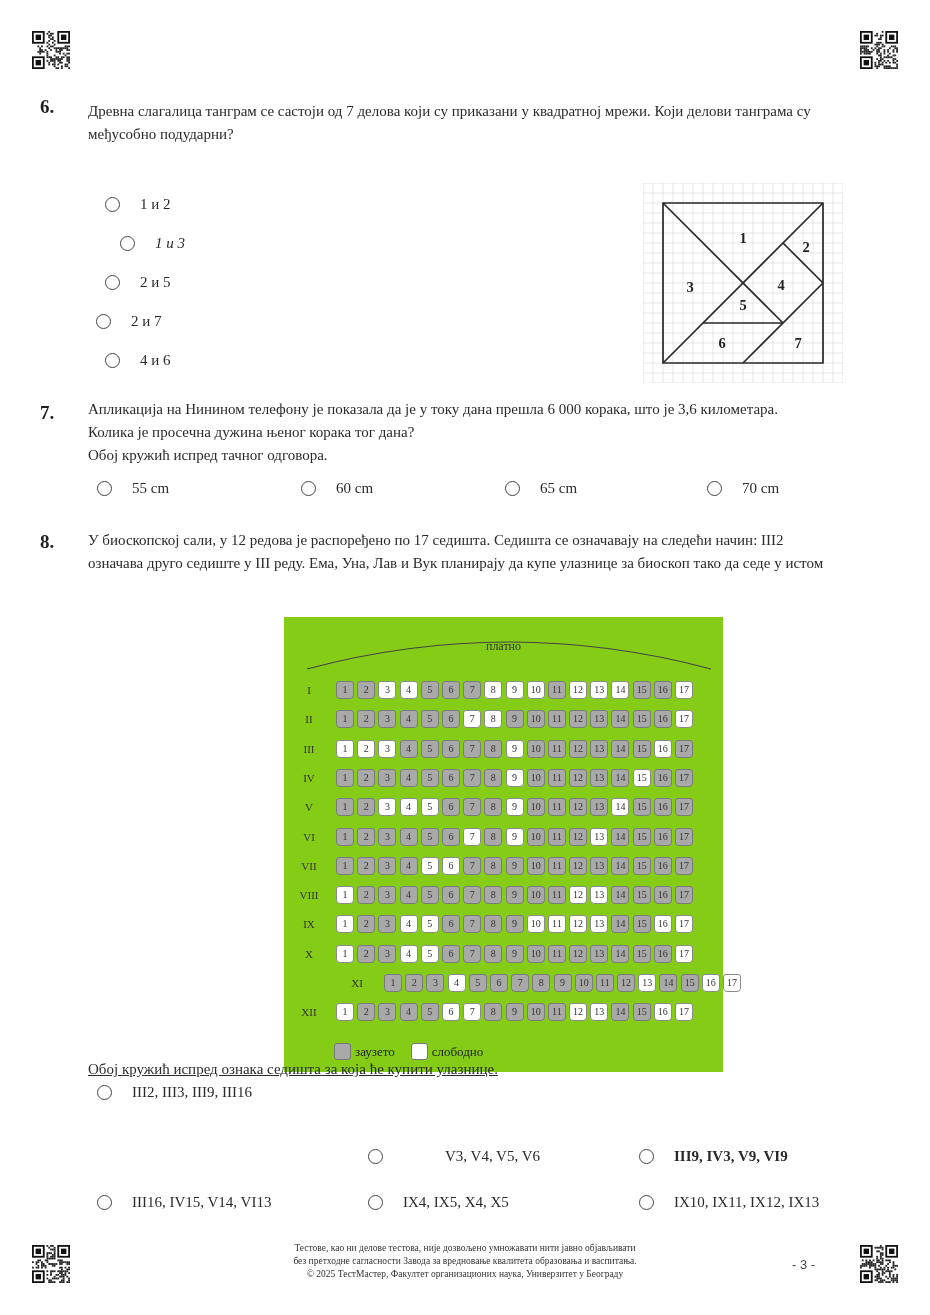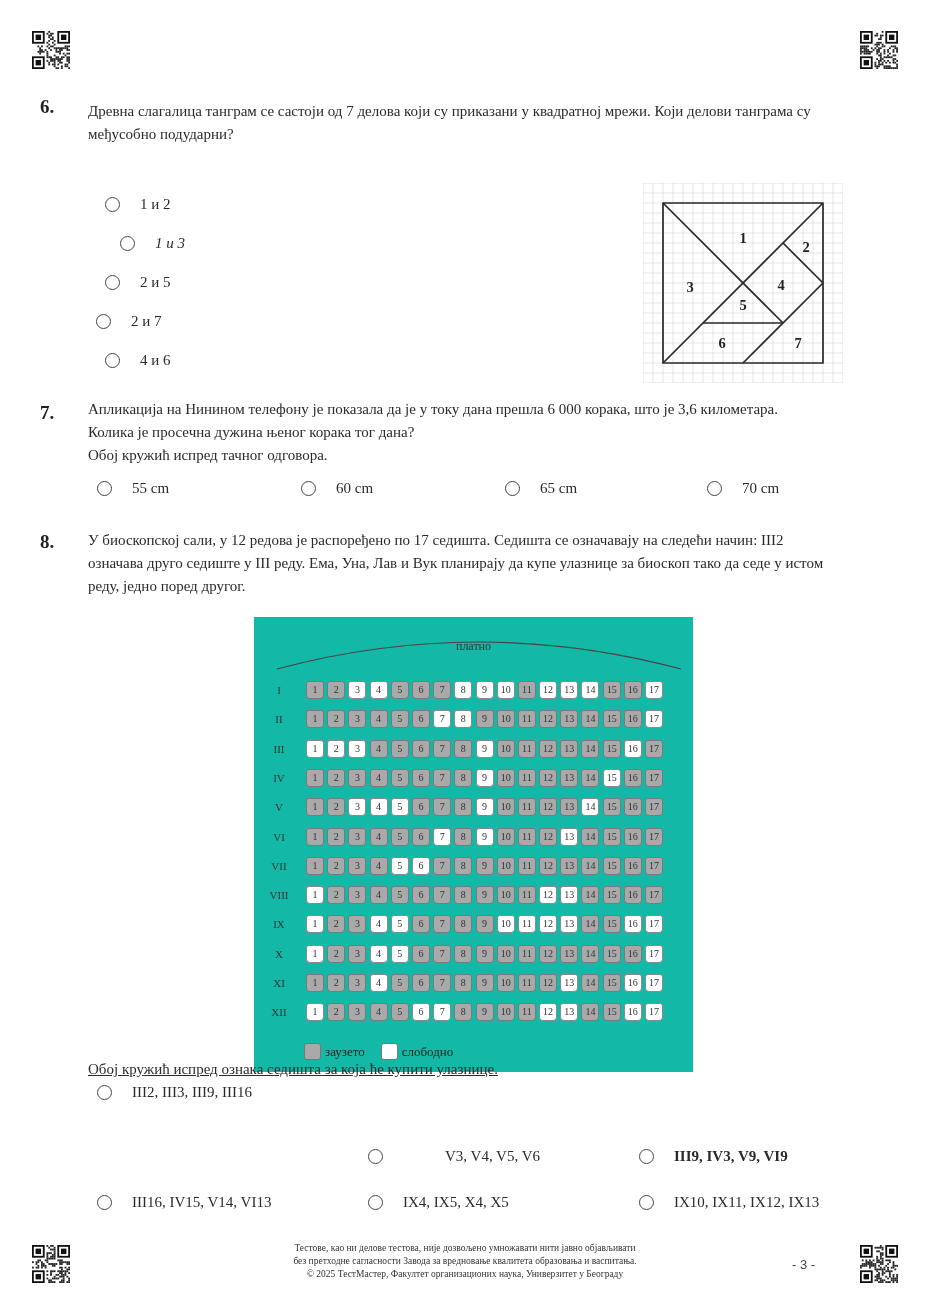--- a/index.html
+++ b/index.html
@@ -15,21 +15,21 @@
   .qtext b { font-weight: bold; }
   .opt { position: absolute; display: flex; align-items: center; font-size: 15px; }
   .radio {
     width: 15px; height: 15px; border: 1.3px solid #444; border-radius: 50%;
     display: inline-block; background: #fff; cursor: pointer; flex: 0 0 auto;
   }
   .opt .lbl { margin-left: 20px; white-space: nowrap; }
   .tangram { position: absolute; left: 643px; top: 183px; width: 200px; height: 200px; }
   .tangram svg { width: 100%; height: 100%; display: block; }
   .cinema {
-    position: absolute; left: 254px; top: 617px; width: 439px; height: 455px; background: #14b8a6;
+    position: absolute; left: 284px; top: 617px; width: 439px; height: 455px; background: #84cc16;
   }
   .screen-arc { position: absolute; left: 20px; top: 10px; width: 410px; height: 45px; }
   .screen-label { position: absolute; left: 0; width: 100%; top: 22px; text-align: center; font-size: 12px; color: #333; }
   .row { position: absolute; left: 0; height: 18px; width: 100%; }
   .row-label {
     position: absolute; left: 10px; width: 30px; text-align: center; font-size: 11px;
     line-height: 18px; color: #333;
   }
   .seats { position: absolute; left: 52px; top: 0; display: flex; }
   .seat {
@@ -693,21 +693,20 @@
   </div>
 <div class="opt" style="left:707px;top:480px;">
     <span class="radio"></span>
     <span class="lbl">70 cm</span>
   </div>
 
 <div class="qnum" style="left:40px;top:531px;">8.</div>
 <div class="qtext" style="left:88px;top:529px;width:820px;">
   <div>У биоскопској сали, у 12 редова је распоређено по 17 седишта. Седишта се означавају на следећи начин: III2</div>
   <div>означава друго седиште у  III реду. Ема, Уна, Лав и Вук планирају да купе улазнице за биоскоп тако да седе у истом</div>
-  <div>реду, једно поред другог.</div>
 </div>
 
 <div class="cinema">
   <svg class="screen-arc" viewBox="0 0 410 45">
     <path d="M3 42 Q205 -12 407 42" fill="none" stroke="#444" stroke-width="1.2"></path>
   </svg>
   <div class="screen-label">платно</div>
   <div id="rows">
       <div class="row" style="top: 64px;">
         <div class="row-label">I</div>
@@ -922,21 +921,21 @@
           <div class="seat taken">10</div>
           <div class="seat taken">11</div>
           <div class="seat taken">12</div>
           <div class="seat taken">13</div>
           <div class="seat taken">14</div>
           <div class="seat taken">15</div>
           <div class="seat taken">16</div>
           <div class="seat free">17</div>
         </div>
       </div>
-      <div class="row" style="top: 357px;">
+      <div class="row" style="top: 357px; margin-left: 48px;">
         <div class="row-label">XI</div>
         <div class="seats">
           <div class="seat taken">1</div>
           <div class="seat taken">2</div>
           <div class="seat taken">3</div>
           <div class="seat free">4</div>
           <div class="seat taken">5</div>
           <div class="seat taken">6</div>
           <div class="seat taken">7</div>
           <div class="seat taken">8</div>

